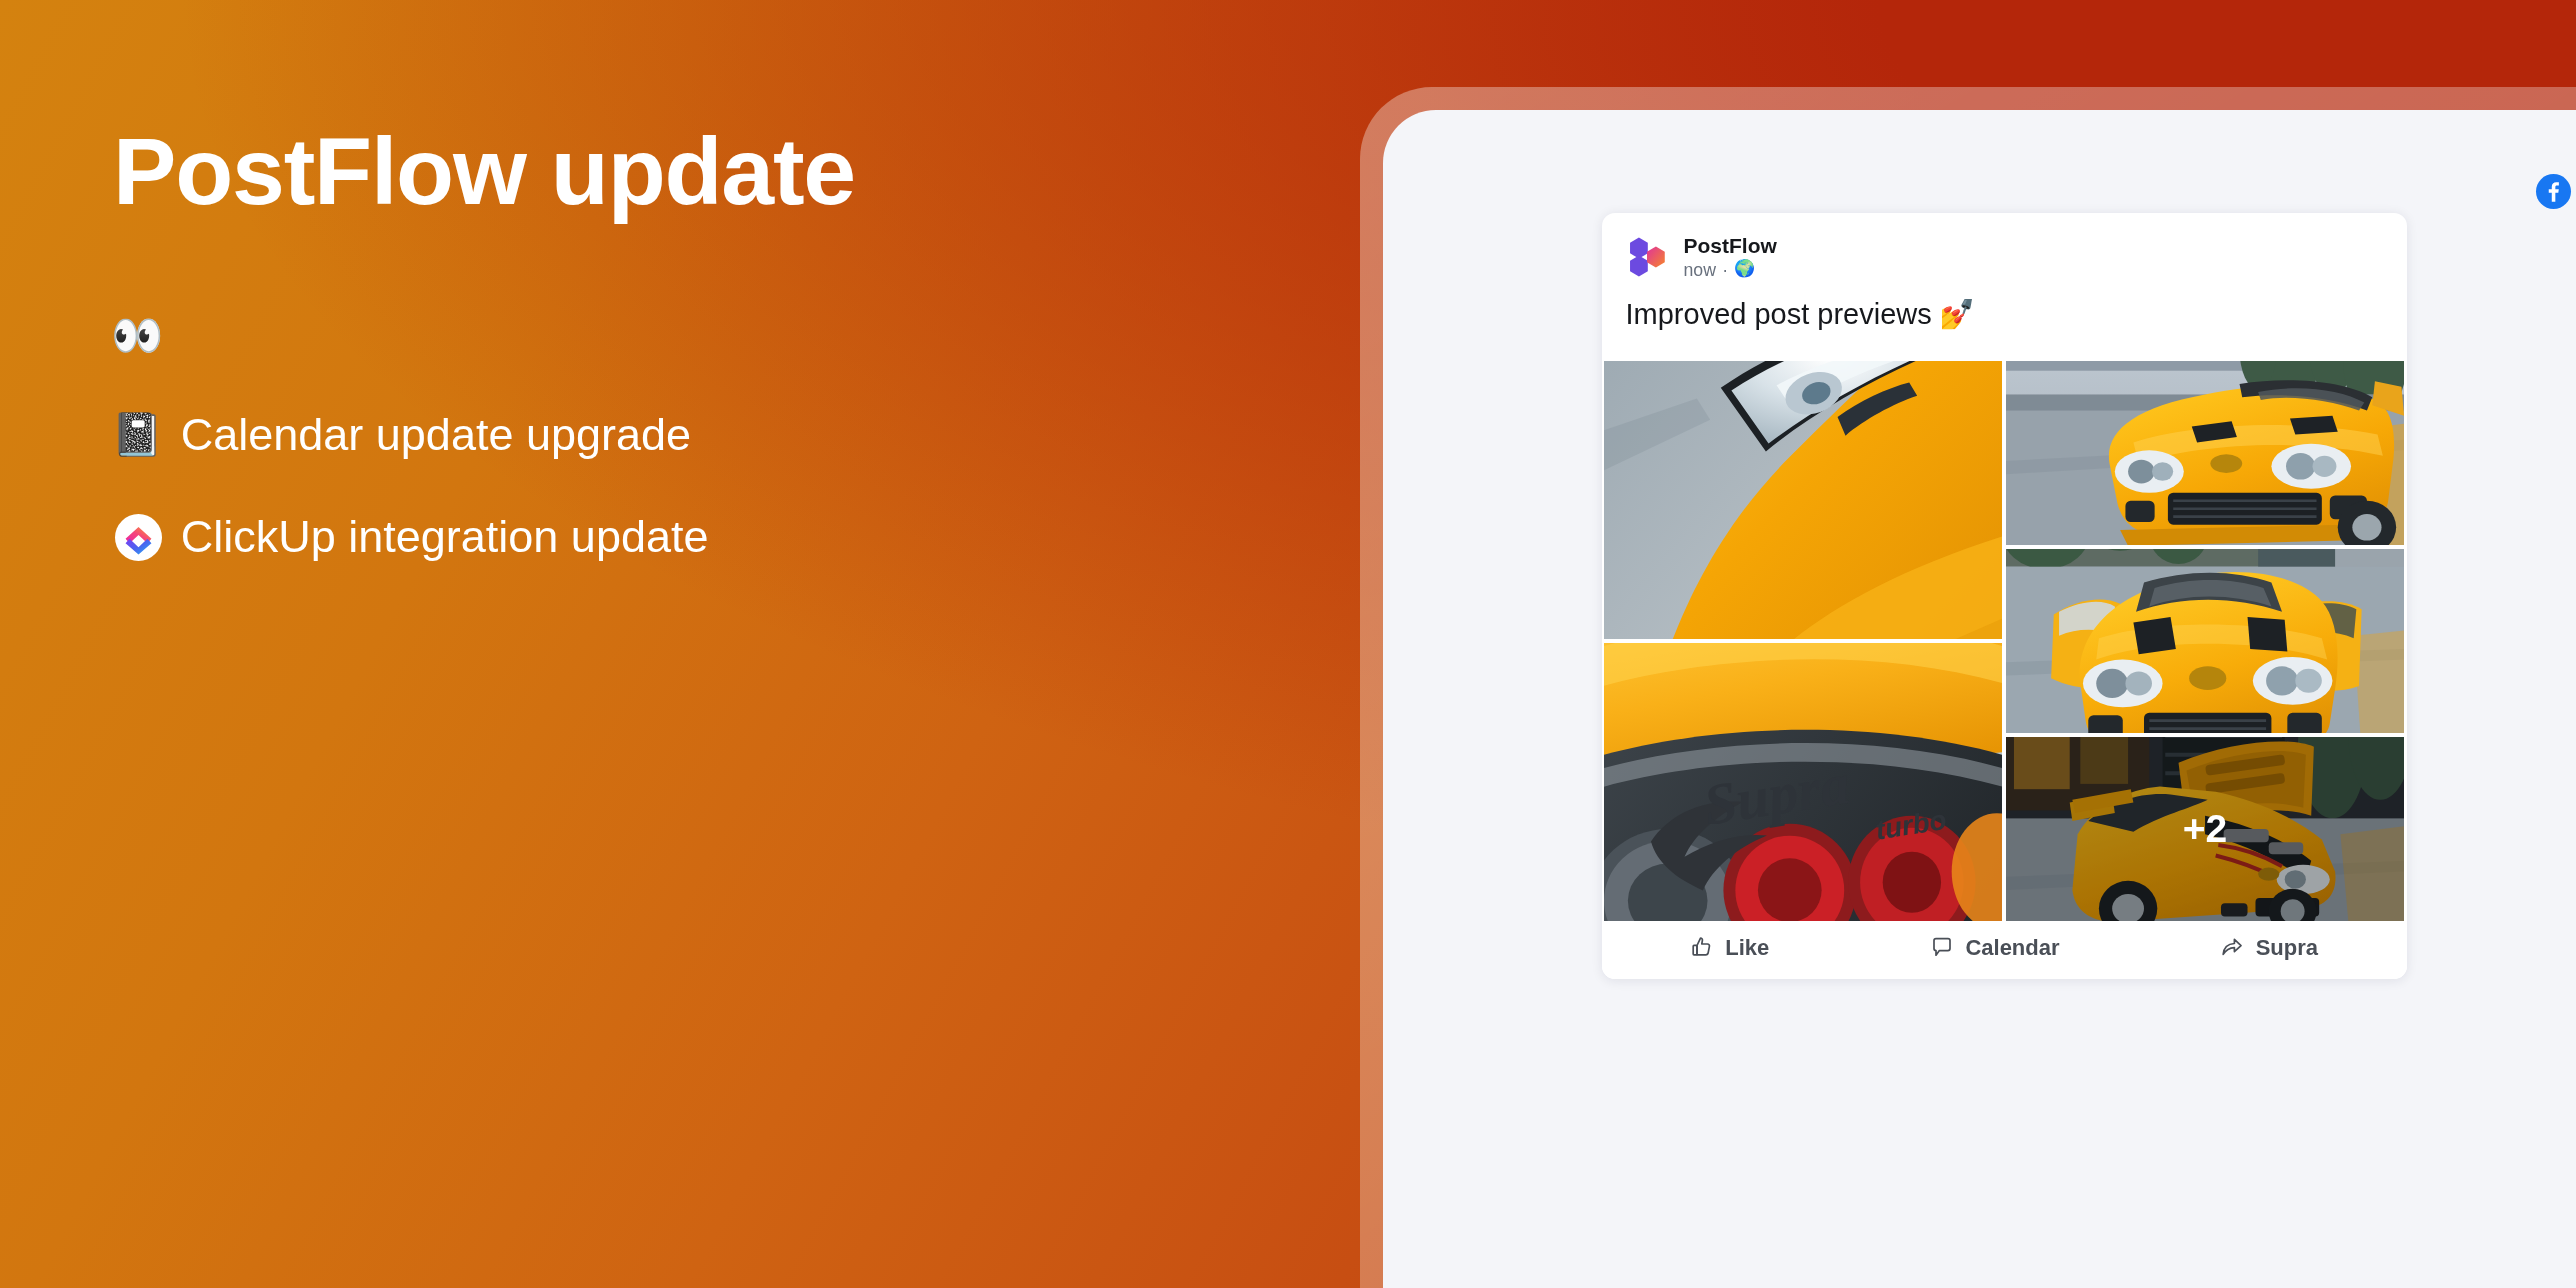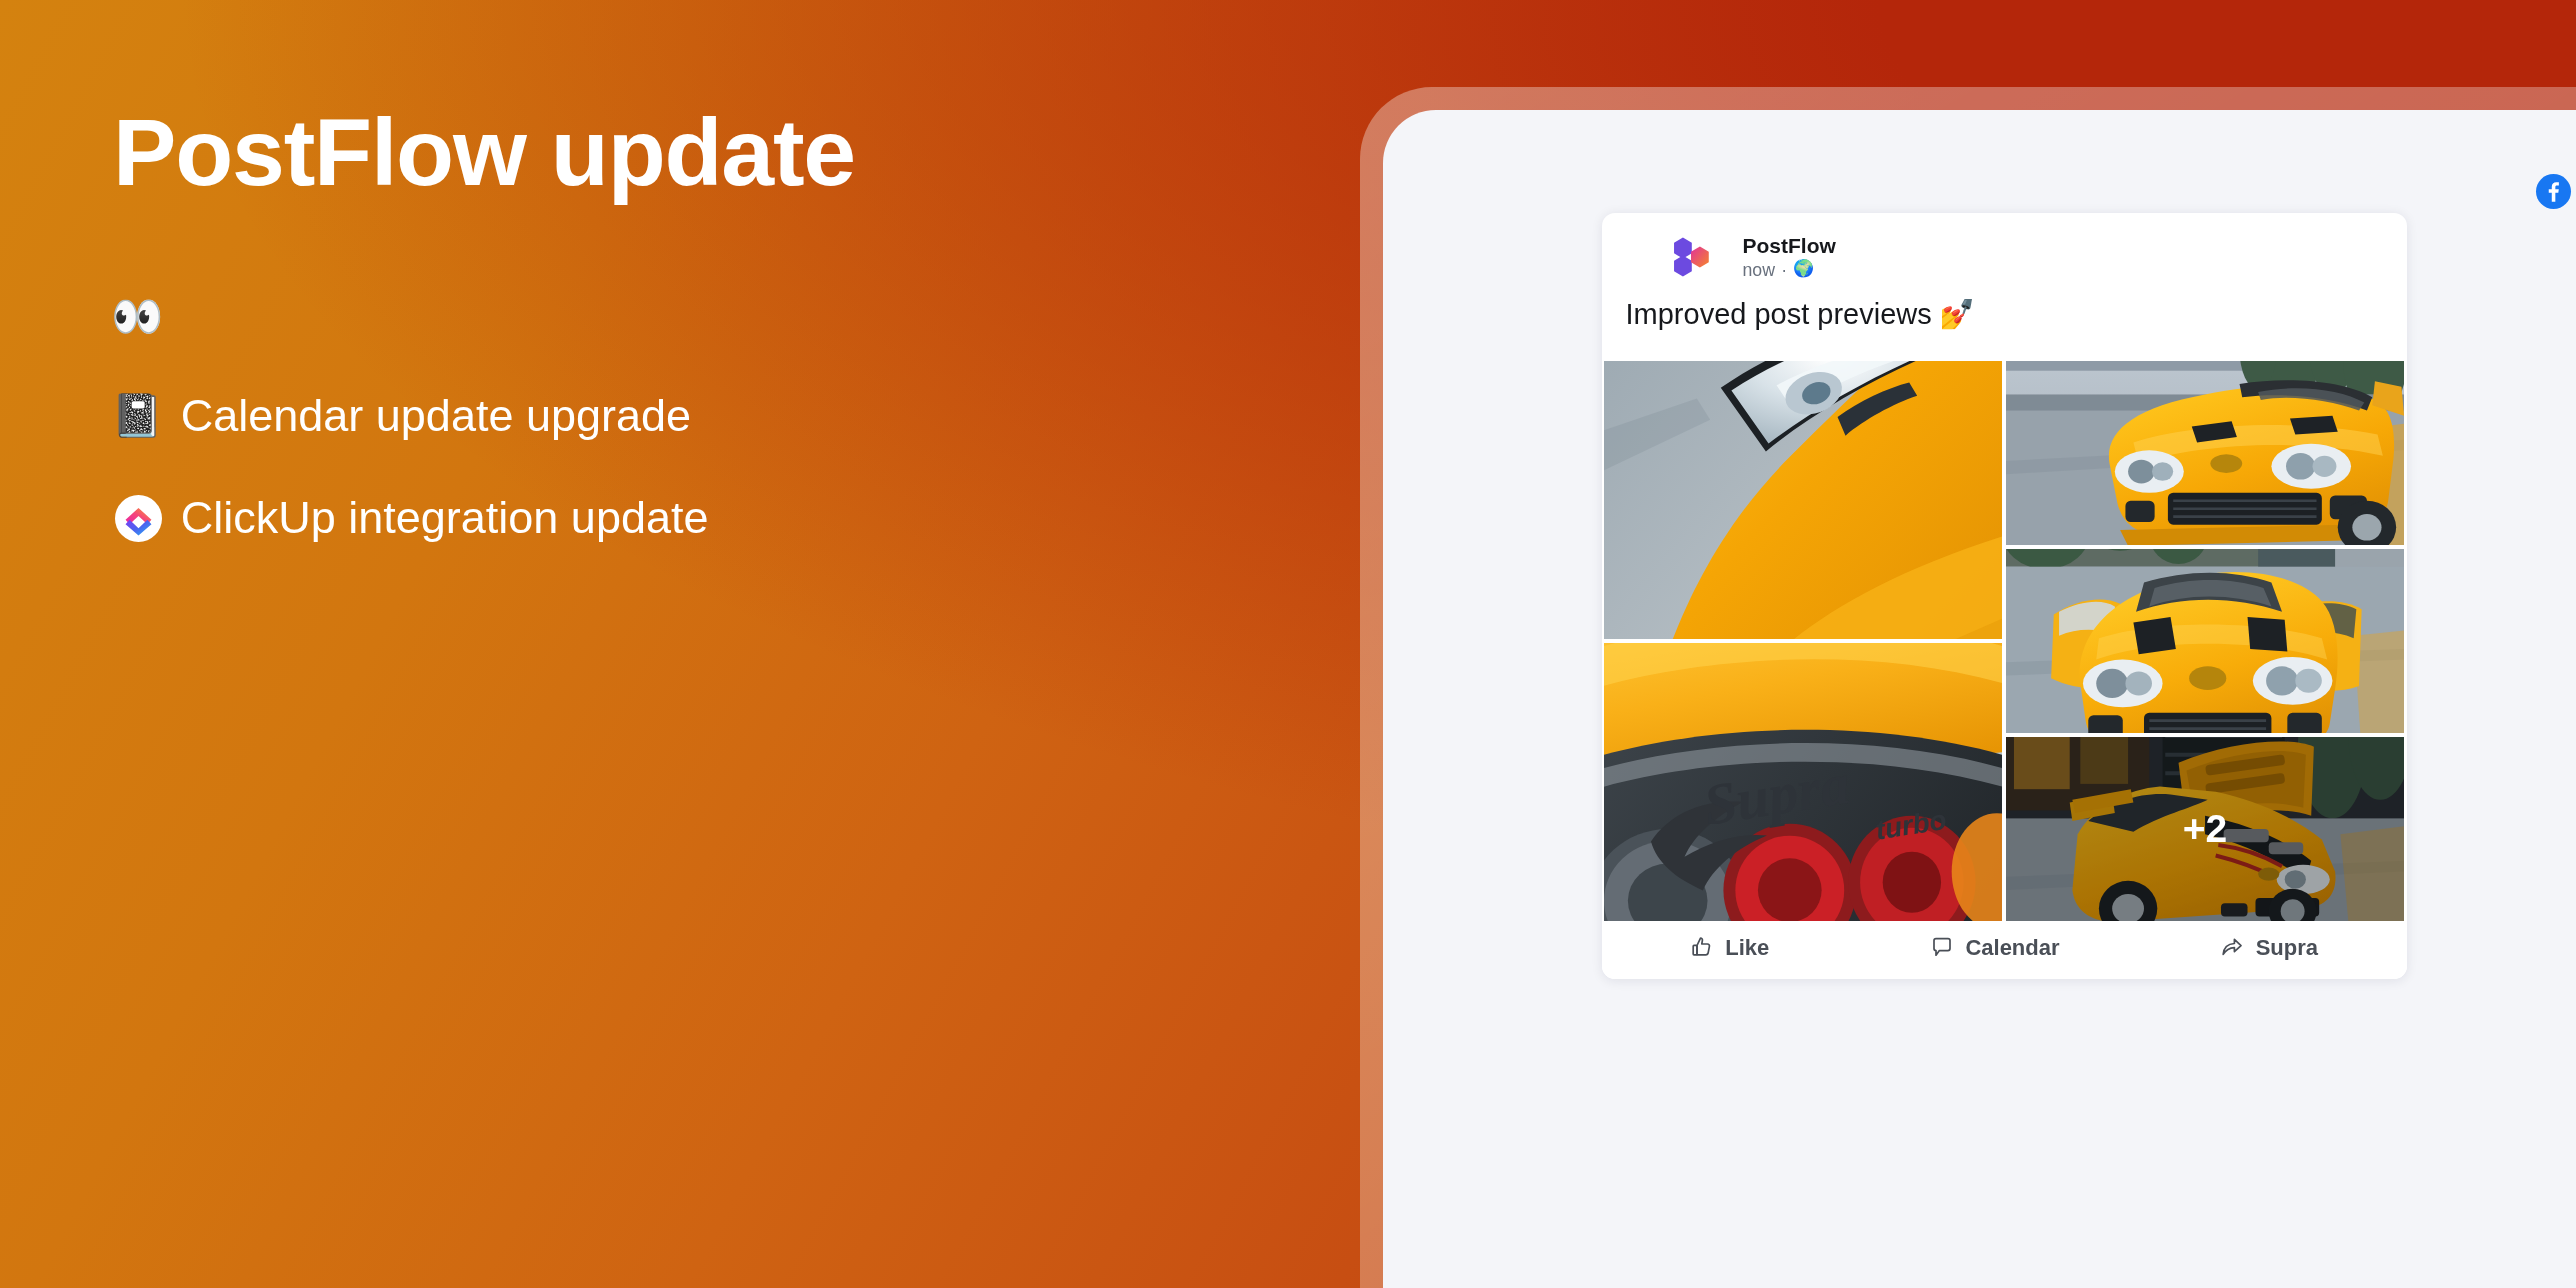--- a/index.html
+++ b/index.html
@@ -15,21 +15,21 @@
     width: 2576px; height: 1288px;
     background:
       radial-gradient(150% 120% at 100% 0%, #b4260a 0%, #b4260a 18%, rgba(180,38,10,0) 62%),
       linear-gradient(118deg, #d4820f 0%, #d2760f 22%, #cf6312 42%, #c74e12 62%, #bf3a0f 80%, #b4290b 100%);
     overflow: hidden;
   }
 
   
   #left-panel {
     position: absolute;
-    left: 113px; top: 103px;
+    left: 113px; top: 122px;
     width: 1208px;
   }
   #page-title {
     font-size: 95px;
     font-weight: bold;
     color: #ffffff;
     letter-spacing: -1.2px;
     line-height: 1.05;
     white-space: nowrap;
   }
@@ -106,23 +106,22 @@
     width: 805px;
     background: #ffffff;
     border-radius: 13px;
     box-shadow: 0 1.6px 11.3px rgba(20,25,50,0.09);
     overflow: hidden;
   }
 
   #post-header {
     display: flex;
     align-items: center;
-    gap: 31px;
+    gap: 16px;
     padding: 21px 24px 0 24px;
-    margin-left: 44px;
   }
   #avatar {
     width: 42px; height: 42px;
     flex: 0 0 42px;
     position: relative;
   }
   #avatar svg { display:block; }
   #poster-meta { display: flex; flex-direction: column; gap: 2.4px; }
   #poster-name {
     font-size: 21px;

